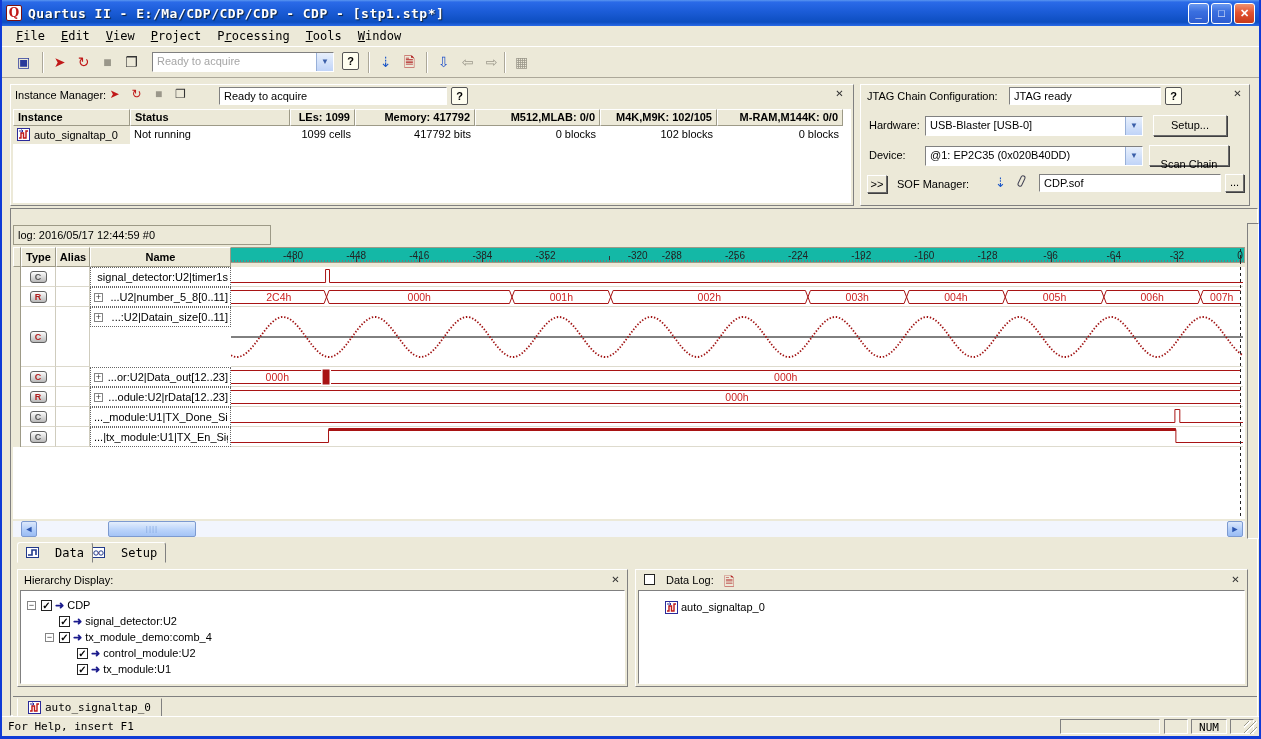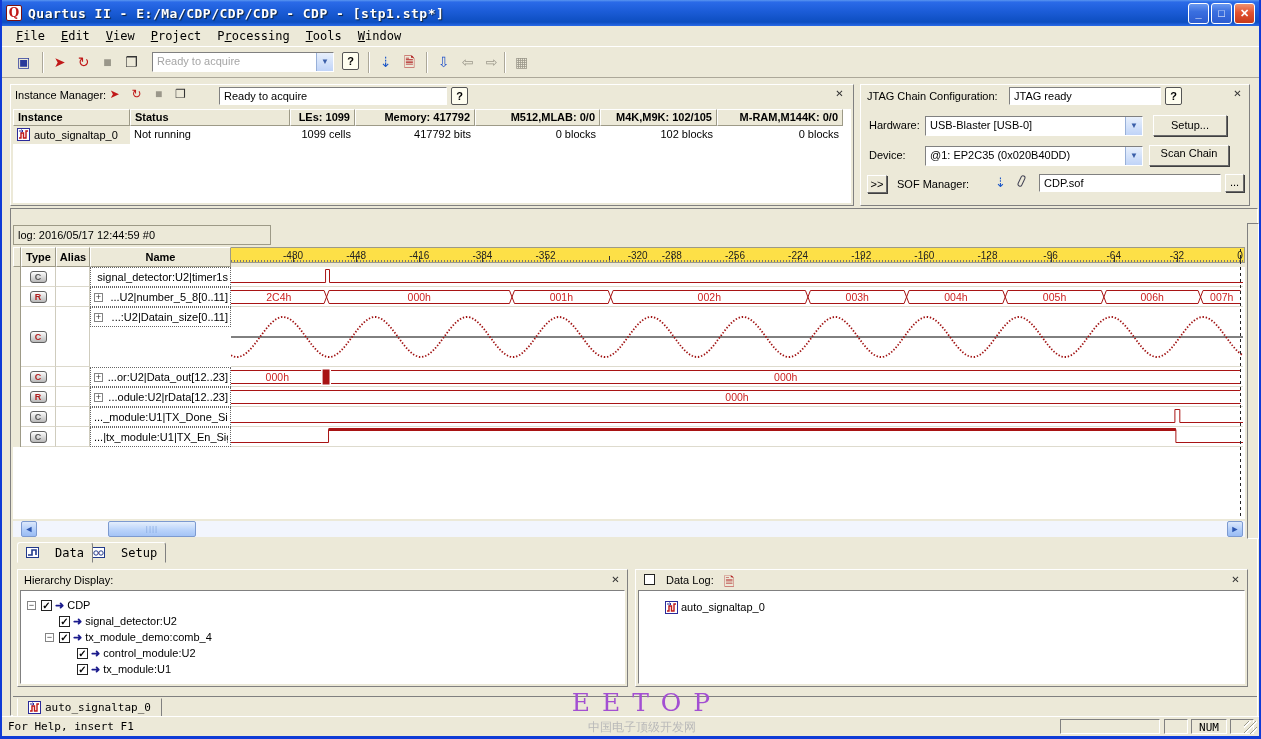--- a/index.html
+++ b/index.html
@@ -50,21 +50,21 @@
   .im-cell{position:absolute;top:0;height:18px;padding:2px 4px;white-space:nowrap;}
   
   .wavewin{position:absolute;left:8px;top:208px;width:1248px;height:508px;
     border:1px solid;border-color:#808080 #fff #fff #808080;background:#ece9d8;}
   .logbar-l{position:absolute;left:2px;top:16px;width:258px;height:20px;background:#ece9d8;
     border:1px solid #9d9a87;padding:3px 4px;white-space:nowrap;}
   .logbar-r{position:absolute;left:220px;top:16px;width:1014px;height:20px;background:#ece9d8;
     border:1px solid #9d9a87;border-left:none;color:#8a887c;text-align:center;padding-top:3px;}
   .wh-cell{position:absolute;top:38px;height:20px;background:#ece9d8;border:1px solid;
     border-color:#fff #9d9a87 #9d9a87 #fff;font-weight:bold;text-align:center;padding-top:3px;}
-  .timeline{position:absolute;left:220px;top:38px;width:1014px;height:16px;background:#fde047;
+  .timeline{position:absolute;left:220px;top:38px;width:1014px;height:16px;background:#14b8a6;
     border:1px solid #9d9a87;border-left:none;}
   .timeline::after{content:"";position:absolute;left:0;bottom:0;width:100%;height:2px;
     background:repeating-linear-gradient(90deg,#777 0 1px,transparent 1px 3px);}
   .tick-lab{position:absolute;top:2px;transform:translateX(-50%);font-size:10px;color:#222;}
   .tick-mk{position:absolute;bottom:0;width:1px;height:6px;background:#333;}
   .rows-bg{position:absolute;left:2px;top:58px;width:1232px;height:252px;background:#fff;}
   .margin-col{position:absolute;left:2px;top:58px;width:8px;height:180px;background:#ece9d8;border-right:1px solid #9d9a87;}
   .type-cell,.alias-cell{position:absolute;border-right:1px solid #cfccbe;border-bottom:1px solid #dcd9cc;
     display:flex;align-items:center;justify-content:center;}
   .name-cell{position:absolute;border:1px dotted #666;display:flex;align-items:center;padding:0 2px 0 3px;}
@@ -207,21 +207,21 @@
       <span class="cv">USB-Blaster [USB-0]</span>
         <span class="ca">▼</span>
     </div>
     <div class="btn3d" style="left:292px;top:30px;width:74px;height:21px;padding-top:3px;">Setup...</div>
 
     <div style="position:absolute;left:8px;top:64px;">Device:</div>
     <div class="combo" style="left:64px;top:61px;width:218px;">
       <span class="cv">@1: EP2C35 (0x020B40DD)</span>
         <span class="ca">▼</span>
     </div>
-    <div class="btn3d" style="left:288px;top:60px;width:80px;height:21px;padding-top:1px;">Scan Chain</div>
+    <div class="btn3d" style="left:288px;top:60px;width:80px;height:21px;padding-top:12px;">Scan Chain</div>
 
     <div class="btn3d" style="left:6px;top:90px;width:20px;height:18px;padding-top:2px;">&gt;&gt;</div>
     <div style="position:absolute;left:36px;top:93px;">SOF Manager:</div>
     <span style="position:absolute;left:134px;top:90px;color:#1a56c8;font-size:13px;">⇣</span>
     <span style="position:absolute;left:158px;top:90px;display:inline-block;width:5px;height:12px;border:1px solid #445;border-radius:3px;transform:rotate(25deg);"></span>
     <div class="sunken" style="position:absolute;left:178px;top:89px;width:182px;height:18px;padding:2px 4px;">CDP.sof</div>
     <div class="btn3d" style="left:364px;top:89px;width:19px;height:18px;padding-top:1px;">...</div>
   </div>
 
   <div class="wavewin">
@@ -476,24 +476,20 @@
         <span class="js-instance-icon icon12"><svg width="13" height="13" viewBox="0 0 13 13">
               <rect x="0.5" y="0.5" width="12" height="12" fill="#fff" stroke="#2a2a9a"></rect>
               <path d="M2 10 L4 10 4 5 6.5 5 6.5 10 9 10 9 3 11 3" stroke="#c01818" fill="none" stroke-width="1.4"></path>
               <path d="M2 3 L6 3 4.5 1.5 M6 3 L4.5 4.5" stroke="#2a2a9a" fill="none" stroke-width="1"></path>
             </svg></span>
         <span>auto_signaltap_0</span>
       </div>
     </div>
   </div>
 
-  <div class="wmark">
-    <div class="l1">E E T O P</div>
-    <div class="l2">中国电子顶级开发网</div>
-  </div>
 
   <div class="statusbar">
     <span style="position:absolute;left:6px;top:3px;">For Help, insert F1</span>
     <span class="st-cell" style="left:1058px;width:100px;"></span>
     <span class="st-cell" style="left:1162px;width:24px;"></span>
     <span class="st-cell" style="left:1189px;width:36px;">NUM</span>
     <span class="st-cell" style="left:1228px;width:24px;"></span>
     <span class="grip"></span>
   </div>
   <div class="botedge"></div>

